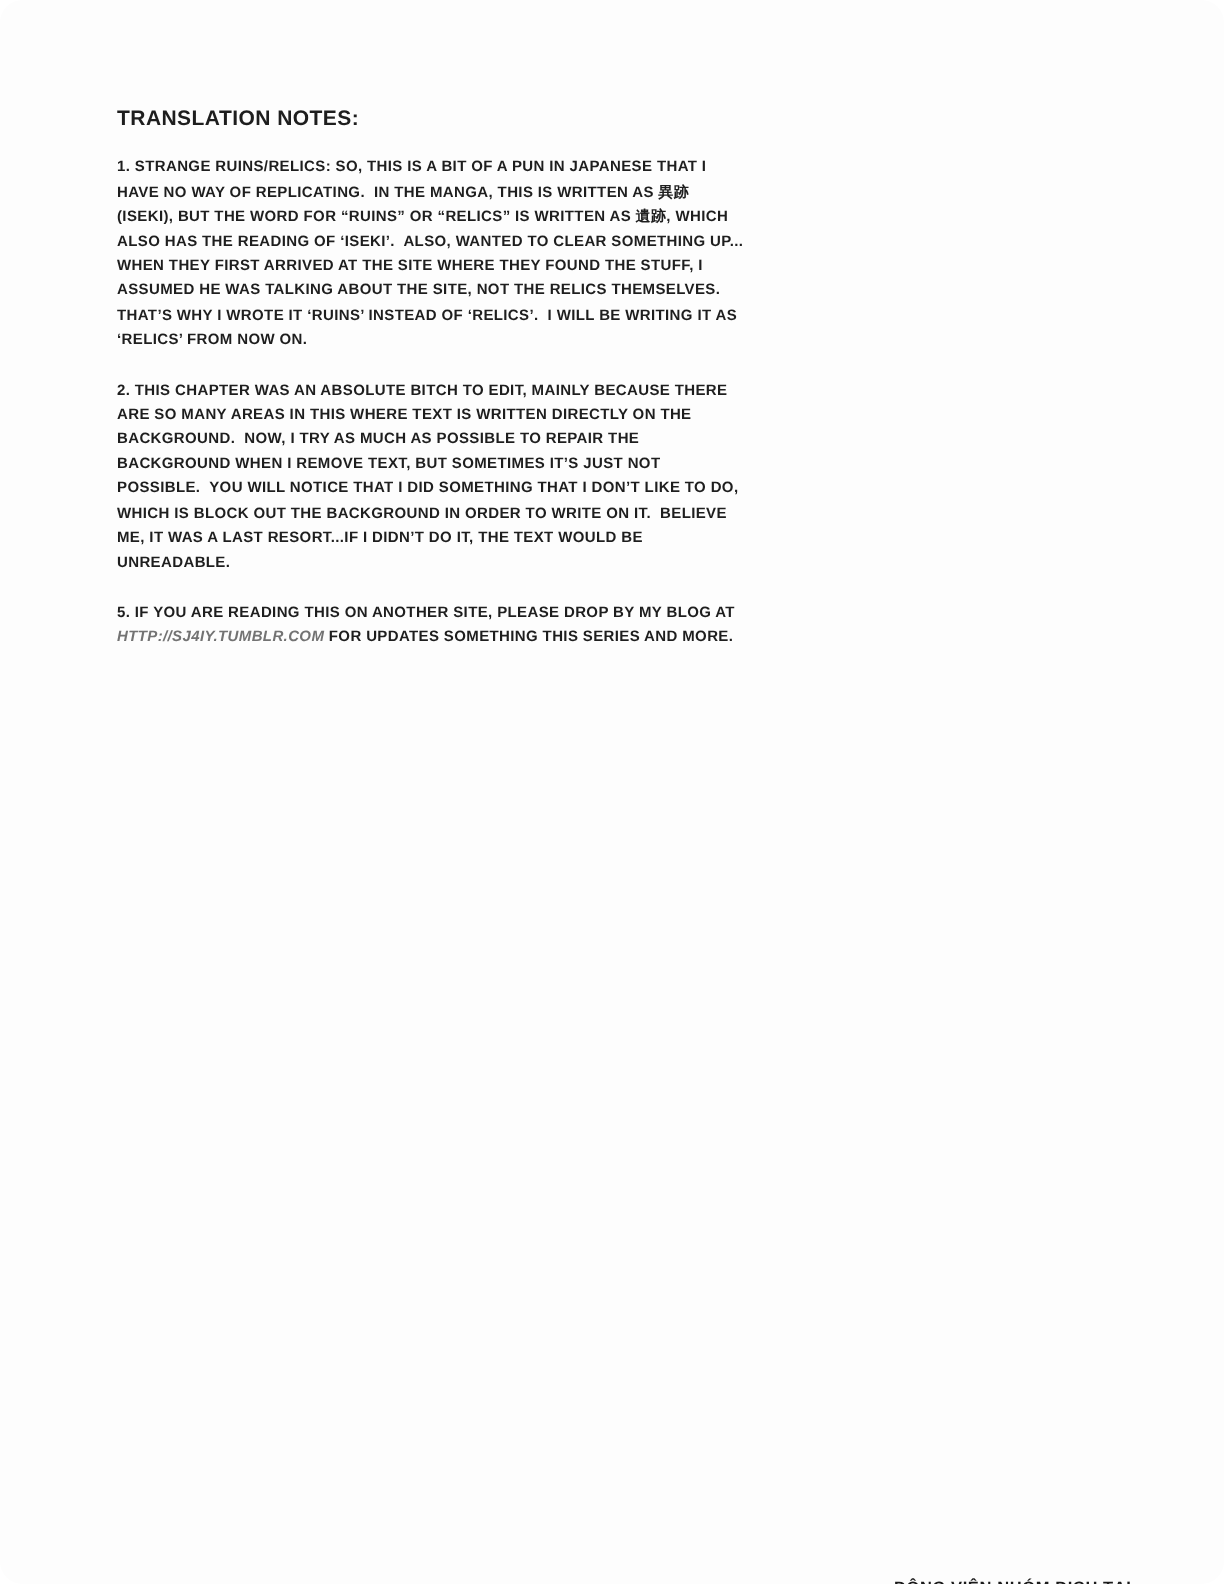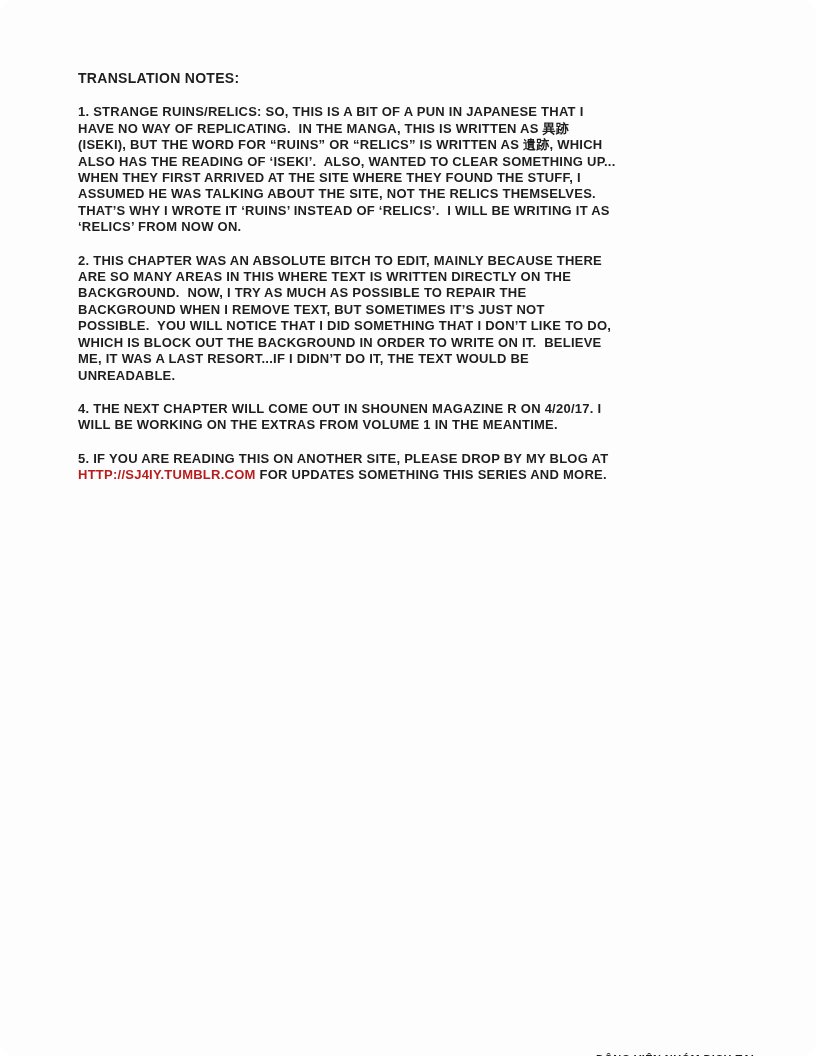--- a/index.html
+++ b/index.html
@@ -25,31 +25,32 @@
   }
   .title {
     font-size: 14px;
     font-weight: 700;
     letter-spacing: 0.3px;
     line-height: 16.4px;
     margin: 0 0 18px 0;
     white-space: pre-wrap;
   }
   p.note {
-    font-size: 13px;
+    font-size: 10px;
     font-weight: 700;
     letter-spacing: 0.25px;
     line-height: 16.4px;
     margin: 0 0 17px 0;
     white-space: pre-wrap;
   }
   p.note .link {
-    color: #b91c1c;
+    color: #737373;
     text-decoration: none;
     cursor: pointer;
+    font-style: italic;
   }
   .footer {
     position: absolute;
     left: 596px;
     top: 1053px;
     width: 220px;
   }
   .footer .support {
     font-size: 11px;
     font-weight: 700;
@@ -85,22 +86,20 @@
 THAT’S WHY I WROTE IT ‘RUINS’ INSTEAD OF ‘RELICS’.  I WILL BE WRITING IT AS
 ‘RELICS’ FROM NOW ON.</p>
     <p class="note">2. THIS CHAPTER WAS AN ABSOLUTE BITCH TO EDIT, MAINLY BECAUSE THERE
 ARE SO MANY AREAS IN THIS WHERE TEXT IS WRITTEN DIRECTLY ON THE
 BACKGROUND.  NOW, I TRY AS MUCH AS POSSIBLE TO REPAIR THE
 BACKGROUND WHEN I REMOVE TEXT, BUT SOMETIMES IT’S JUST NOT
 POSSIBLE.  YOU WILL NOTICE THAT I DID SOMETHING THAT I DON’T LIKE TO DO,
 WHICH IS BLOCK OUT THE BACKGROUND IN ORDER TO WRITE ON IT.  BELIEVE
 ME, IT WAS A LAST RESORT...IF I DIDN’T DO IT, THE TEXT WOULD BE
 UNREADABLE.</p>
-    <p class="note">4. THE NEXT CHAPTER WILL COME OUT IN SHOUNEN MAGAZINE R ON 4/20/17. I
-WILL BE WORKING ON THE EXTRAS FROM VOLUME 1 IN THE MEANTIME.</p>
     <p class="note"><span>5. IF YOU ARE READING THIS ON ANOTHER SITE, PLEASE DROP BY MY BLOG AT
 </span><span class="link">HTTP://SJ4IY.TUMBLR.COM</span><span> FOR UPDATES SOMETHING THIS SERIES AND MORE.</span></p>
   </div>
   <div class="footer">
     <div class="support">ĐỘNG VIÊN NHÓM DỊCH TẠI:</div>
     <div class="site">TRUYENTRANHLH.COM</div>
   </div>
 </div>
 
 </body></html>

